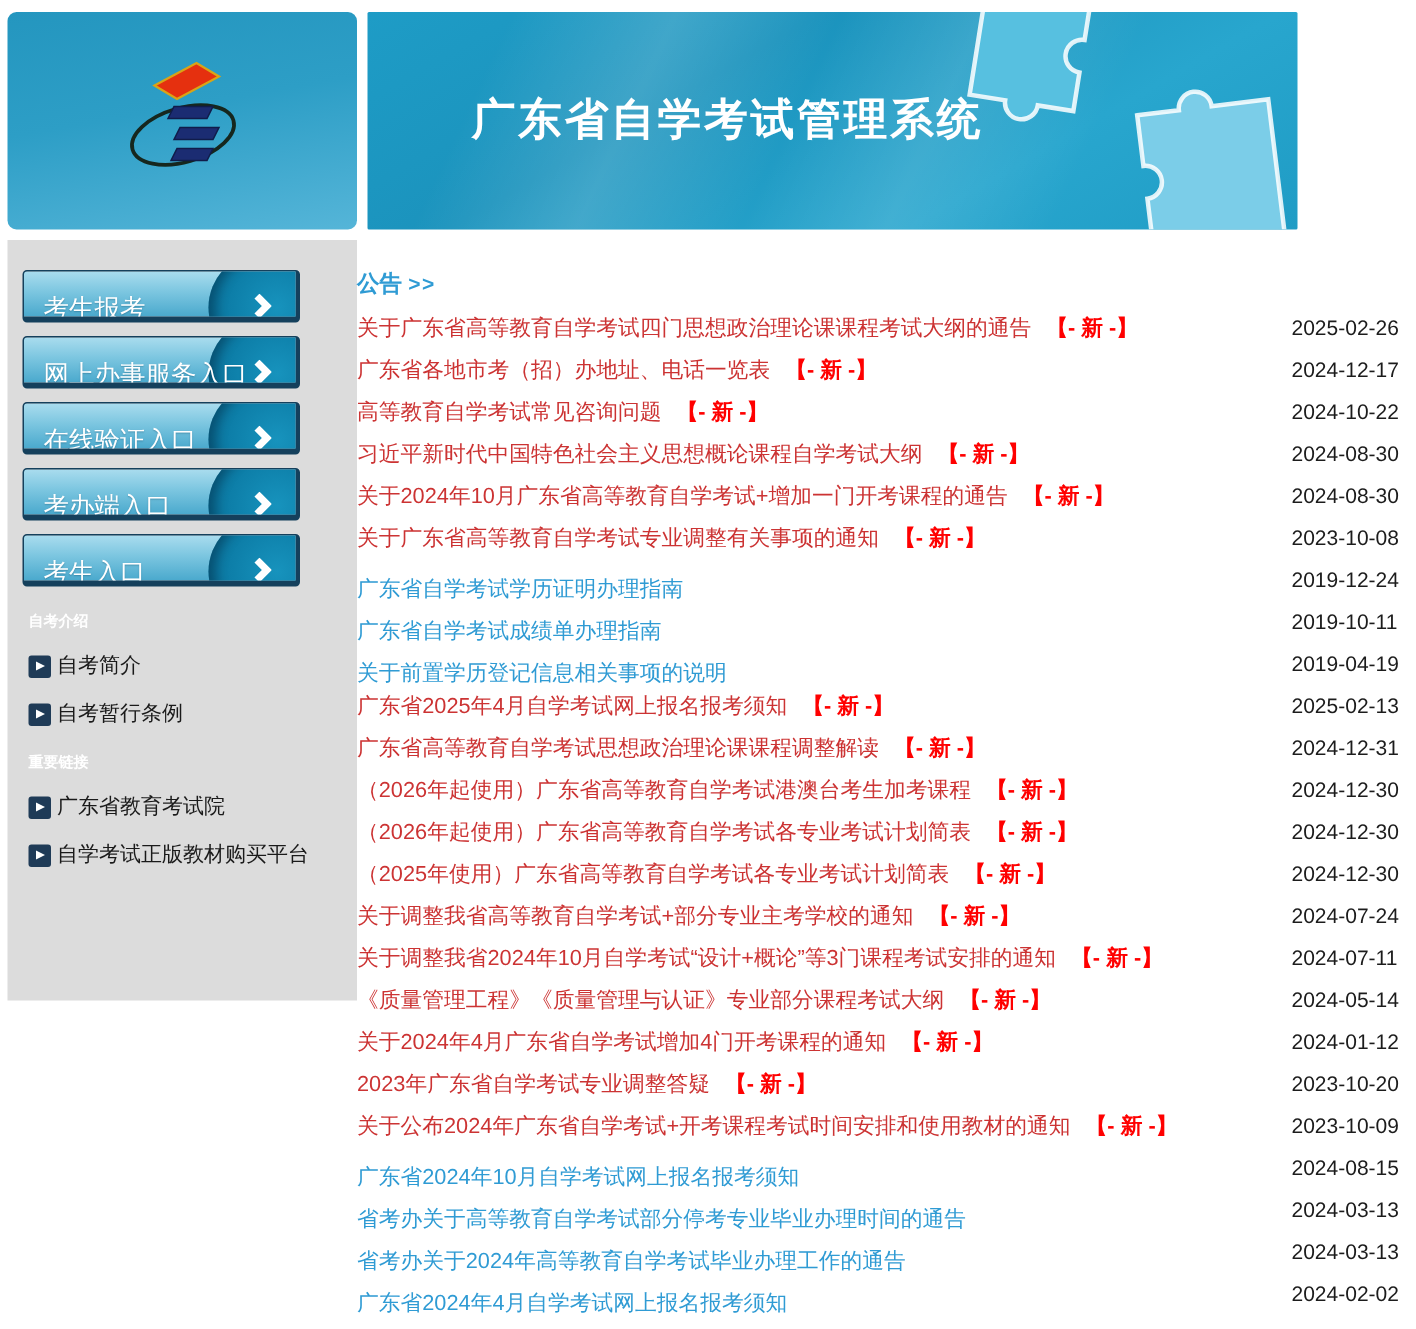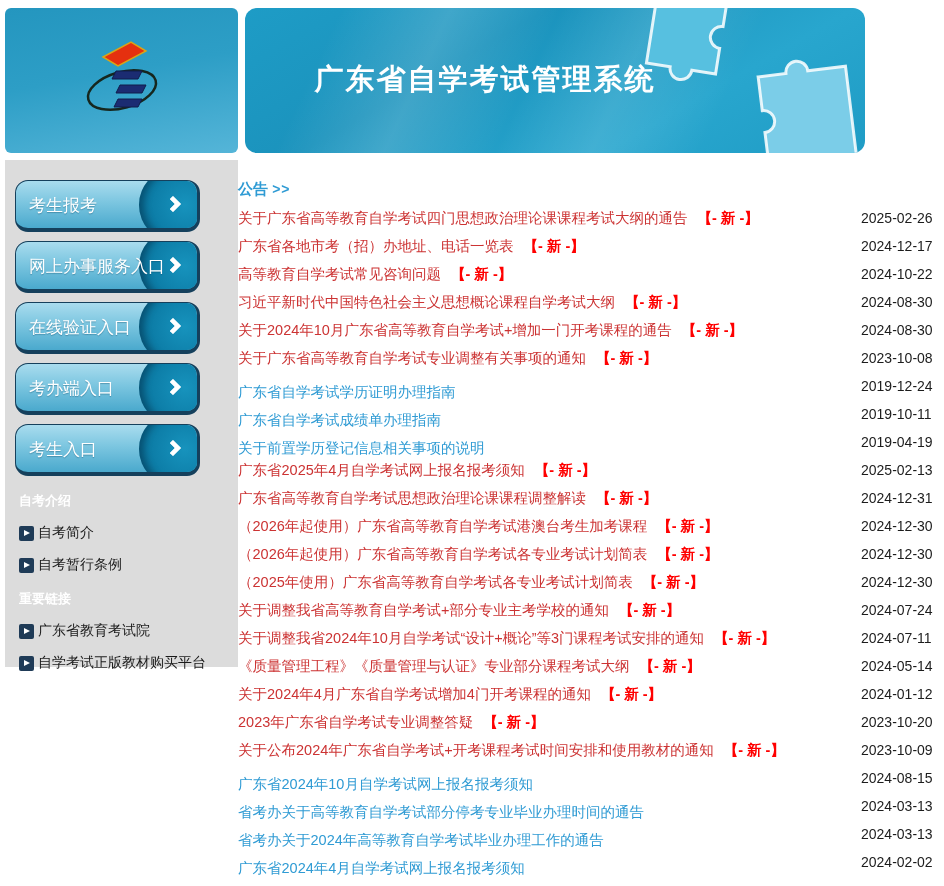--- a/index.html
+++ b/index.html
@@ -4,47 +4,47 @@
 <style>
   * { margin:0; padding:0; box-sizing:border-box; }
   html,body { width:944px; height:886px; overflow:hidden; background:#ffffff;
     font-family:"Liberation Sans","DejaVu Sans",sans-serif; }
 
   
   .logo-box { position:absolute; left:5px; top:8px; width:233px; height:145px;
     border-radius:6px; background:linear-gradient(170deg,#2496bf 0%,#2d9ec6 45%,#55b5d8 100%);
     display:flex; align-items:center; justify-content:center; overflow:hidden; }
   .title-box { position:absolute; left:245px; top:8px; width:620px; height:145px;
-    border-radius:12px; background:linear-gradient(150deg,#1e9cc6 0%,#1b93bd 35%,#28a6ce 70%,#1f9cc5 100%);
+    border-radius:1px; background:linear-gradient(150deg,#1e9cc6 0%,#1b93bd 35%,#28a6ce 70%,#1f9cc5 100%);
     overflow:hidden; }
   .title-box .sheen { position:absolute; inset:0;
     background:linear-gradient(115deg, rgba(255,255,255,0) 14%, rgba(255,255,255,.16) 30%,
       rgba(255,255,255,0) 46%, rgba(255,255,255,.12) 60%, rgba(255,255,255,0) 76%); }
   .page-title { position:absolute; left:0; right:140px; top:52px; text-align:center;
     color:#ffffff; font-size:29px; font-weight:bold; letter-spacing:2px; }
   .puzzle-svg { position:absolute; right:0; top:0; }
 
   
   .sidebar { position:absolute; left:5px; top:160px; width:233px; height:507px;
     background:#dcdcdc; padding-top:20px; }
-  .side-btn { position:relative; width:185px; height:52px; margin:0 0 9px 10px;
-    border:solid #15405c; border-width:1px 3px 4px 1px; border-radius:13px;
+  .side-btn { position:relative; width:185px; height:35px; margin:0 0 9px 10px;
+    border:solid #15405c; border-width:1px 3px 4px 1px; border-radius:3px;
     background:linear-gradient(180deg,#a9dcee 0%,#7cc6e0 45%,#4aa9cd 100%);
     overflow:hidden; cursor:pointer; }
   .side-btn .cap { position:absolute; right:-16px; top:-13px; width:74px; height:74px;
     border-radius:50%;
     background:radial-gradient(circle at 62% 50%, #1793bd 0%, #0d7ea8 55%, #0a6f96 100%);
     box-shadow:inset 5px 0 7px rgba(0,35,60,.45); }
   .side-btn .chev { position:absolute; right:18px; top:17px; width:12px; height:12px;
     border:solid #ffffff; border-width:0 5px 5px 0; transform:rotate(-45deg);
     border-radius:1px; }
   .side-btn .lbl { position:absolute; left:13px; top:13px; color:#ffffff; font-size:17px;
     text-shadow:0 1px 1px rgba(0,60,90,.35); white-space:nowrap; }
 
-  .side-sec { color:#ffffff; font-size:13px; font-weight:bold; margin:16px 0 2px 14px; }
+  .side-sec { color:#ffffff; font-size:10px; font-weight:bold; margin:16px 0 2px 14px; }
   .side-link { display:flex; align-items:center; gap:4px; margin:14px 0 0 14px;
     font-size:14px; color:#1a1a1a; cursor:pointer; white-space:nowrap; }
   .sq-arrow { flex:0 0 auto; width:15px; height:15px; background:#1f3b57; border-radius:2px;
     position:relative; }
   .sq-arrow::after { content:''; position:absolute; left:5px; top:4px;
     border-left:6px solid #ffffff; border-top:3.5px solid transparent;
     border-bottom:3.5px solid transparent; }
 
   
   .main { position:absolute; left:238px; top:180px; width:699px; }

